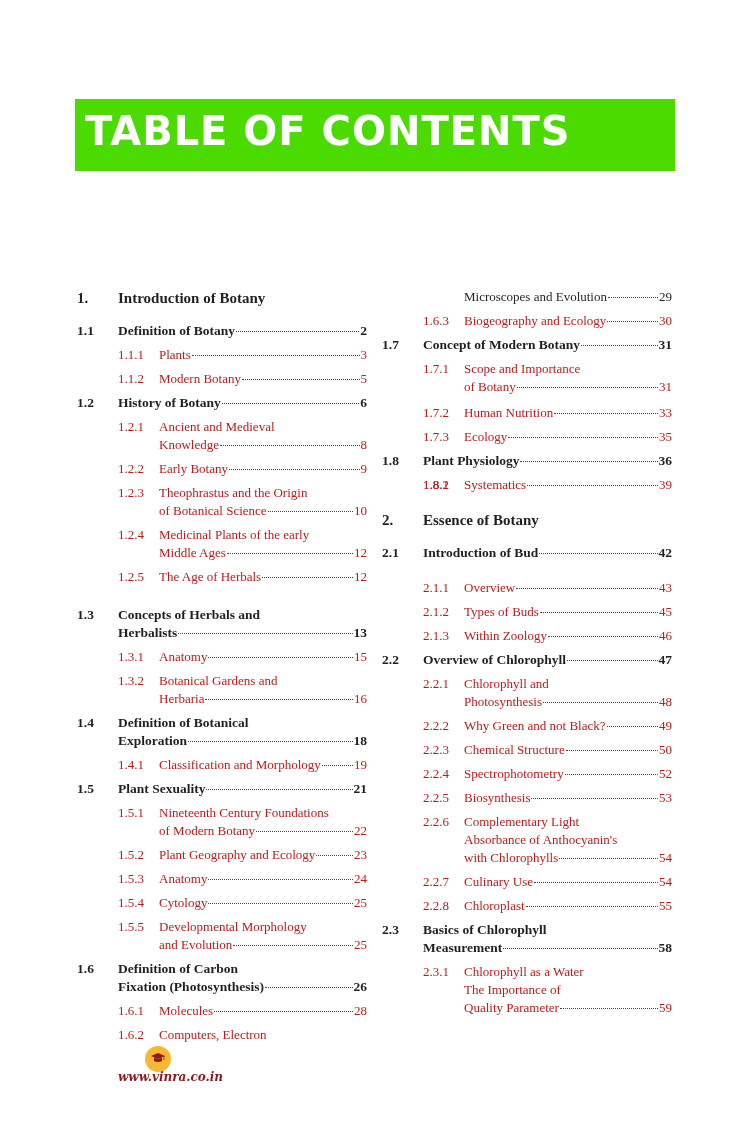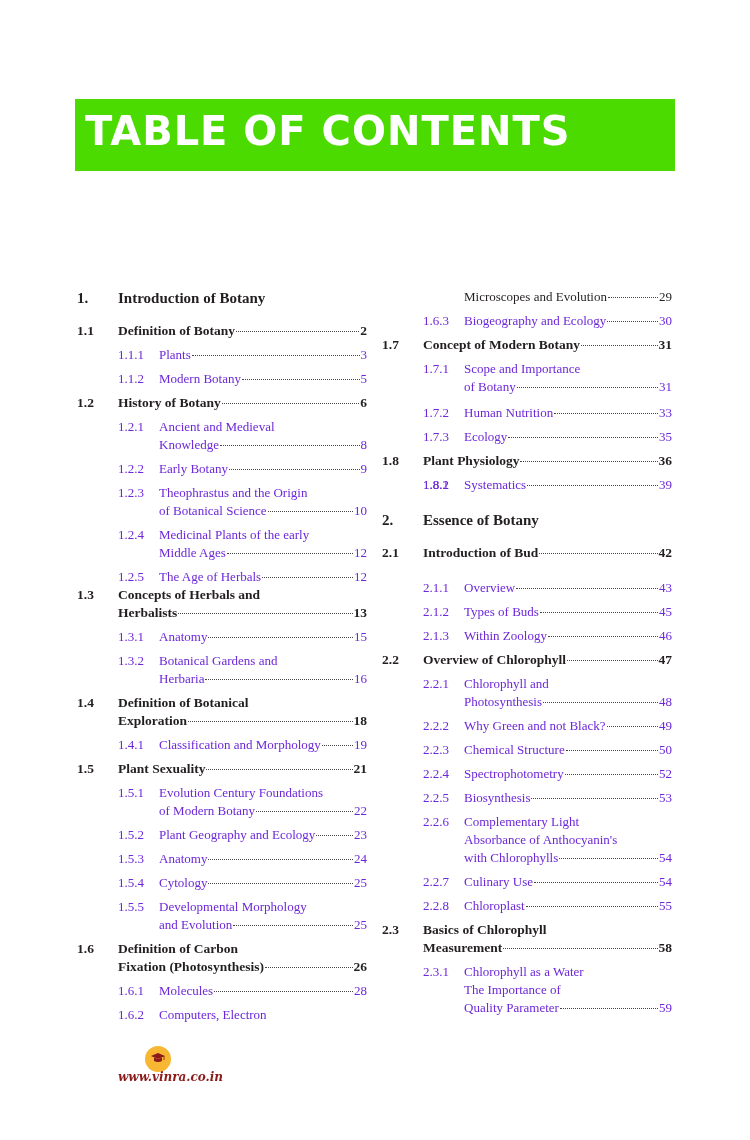--- a/index.html
+++ b/index.html
@@ -32,21 +32,21 @@
       border-bottom: 1.4px dotted #444; height: 0; transform: translateY(-3px);
     }
     .line .pg { flex: 0 0 auto; }
 
     .chapter { font-weight: bold; font-size: 15px; line-height: 20px; }
     .chapter .body { margin-left: 41px; }
 
     .section { font-weight: bold; font-size: 13.5px; }
     .section .body { margin-left: 41px; }
 
-    .sub { font-size: 13px; color: #6d28d9; }
+    .sub { font-size: 13px; color: #b91c1c; }
     .sub .num { left: 41px; }
     .sub .body { margin-left: 82px; }
 
     .cont .body { margin-left: 82px; }
 
     .logo-wrap { position: absolute; left: 118px; top: 1046px; width: 80px; }
     .logo-circle {
       position: absolute; left: 27px; top: 0; width: 26px; height: 26px;
       border-radius: 50%; background: #f7b733;
       display: flex; align-items: center; justify-content: center;
@@ -165,21 +165,21 @@
     <div class="entry sub" style="margin-top: 6px;">
       <span class="num">1.2.5</span>
       <div class="body">
         <div class="line">
           <span class="t">The Age of Herbals</span>
           <span class="dots"></span>
           <span class="pg">12</span>
         </div>
       </div>
     </div>
-    <div class="entry section" style="margin-top: 0;">
+    <div class="entry section" style="margin-top: 20px;">
       <span class="num">1.3</span>
       <div class="body">
         <div class="line">
           <span class="t">Concepts of Herbals and</span>
         </div>
         <div class="line">
           <span class="t">Herbalists</span>
           <span class="dots"></span>
           <span class="pg">13</span>
         </div>
@@ -238,21 +238,21 @@
           <span class="t">Plant Sexuality</span>
           <span class="dots"></span>
           <span class="pg">21</span>
         </div>
       </div>
     </div>
     <div class="entry sub" style="margin-top: 6px;">
       <span class="num">1.5.1</span>
       <div class="body">
         <div class="line">
-          <span class="t">Evolution Century Foundations</span>
+          <span class="t">Nineteenth Century Foundations</span>
         </div>
         <div class="line">
           <span class="t">of Modern Botany</span>
           <span class="dots"></span>
           <span class="pg">22</span>
         </div>
       </div>
     </div>
     <div class="entry sub" style="margin-top: 6px;">
       <span class="num">1.5.2</span>

